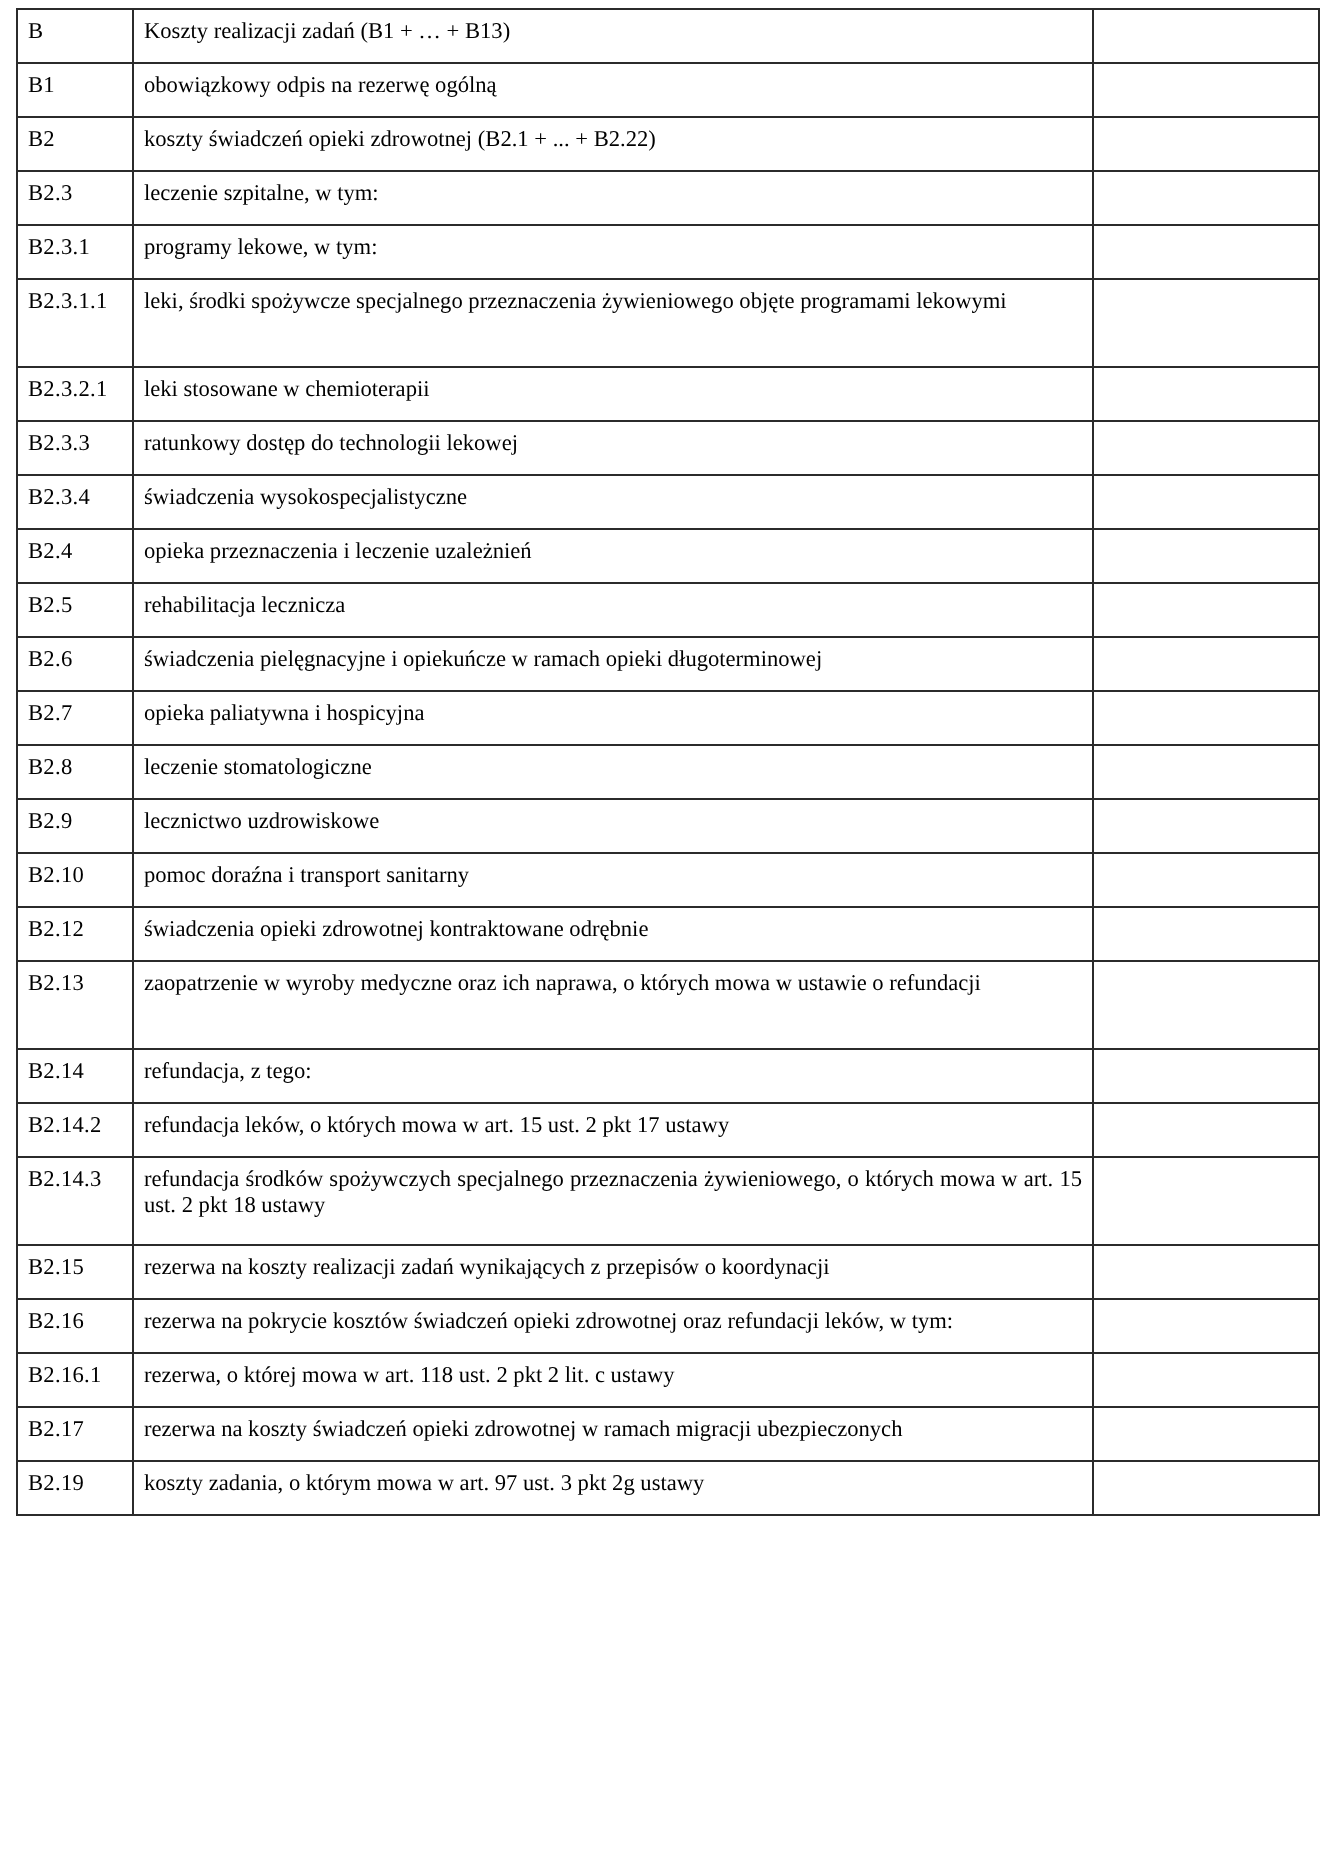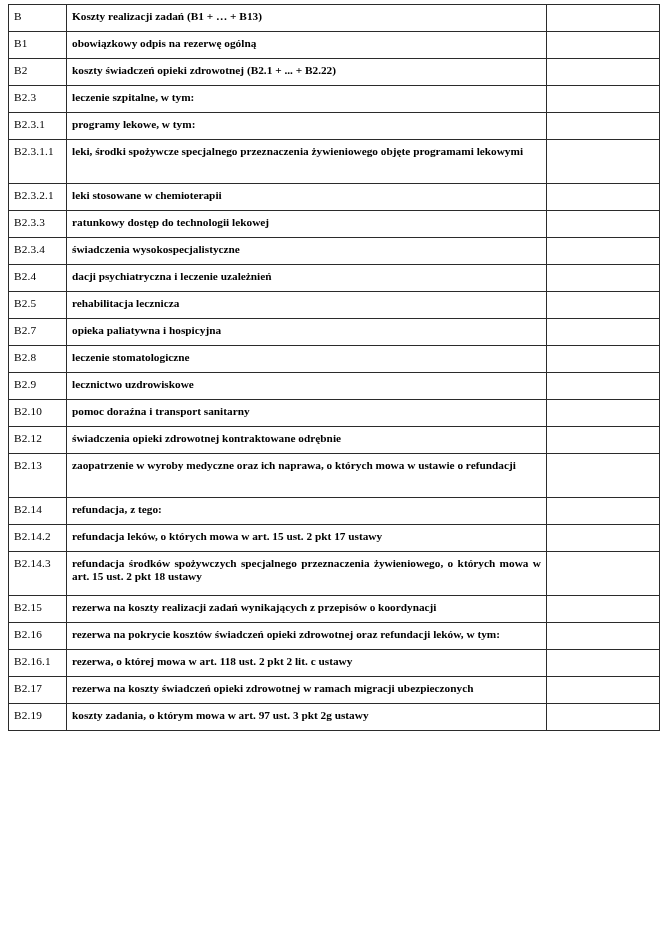--- a/index.html
+++ b/index.html
@@ -45,21 +45,20 @@
     padding-left: 6px;
     white-space: nowrap;
     letter-spacing: 0.15px;
   }
   td.name {
     text-align: justify;
     text-justify: inter-word;
     hyphens: manual;
     padding-right: 7px;
     padding-left: 6px;
-    font-weight: bold;
   }
   td.amount {
     padding: 0;
   }
   tr.r1 td { height: 27px; }
   tr.r2 td { height: 44px; }
   
   td.name > span.txt { display: block; }
 </style>
 </head>
@@ -132,28 +131,35 @@
         <tr class="r1">
           <td class="code">B2.3.4</td>
           <td class="name">
             <span class="txt">świadczenia wysokospecjalistyczne</span>
           </td>
           <td class="amount"></td>
         </tr>
         <tr class="r1">
           <td class="code">B2.4</td>
           <td class="name">
-            <span class="txt">dacji psychiatryczna i leczenie uzależnień</span>
+            <span class="txt">opieka przeznaczenia i leczenie uzależnień</span>
           </td>
           <td class="amount"></td>
         </tr>
         <tr class="r1">
           <td class="code">B2.5</td>
           <td class="name">
             <span class="txt">rehabilitacja lecznicza</span>
+          </td>
+          <td class="amount"></td>
+        </tr>
+        <tr class="r1">
+          <td class="code">B2.6</td>
+          <td class="name">
+            <span class="txt">świadczenia pielęgnacyjne i opiekuńcze w ramach opieki długoterminowej</span>
           </td>
           <td class="amount"></td>
         </tr>
         <tr class="r1">
           <td class="code">B2.7</td>
           <td class="name">
             <span class="txt">opieka paliatywna i hospicyjna</span>
           </td>
           <td class="amount"></td>
         </tr>

